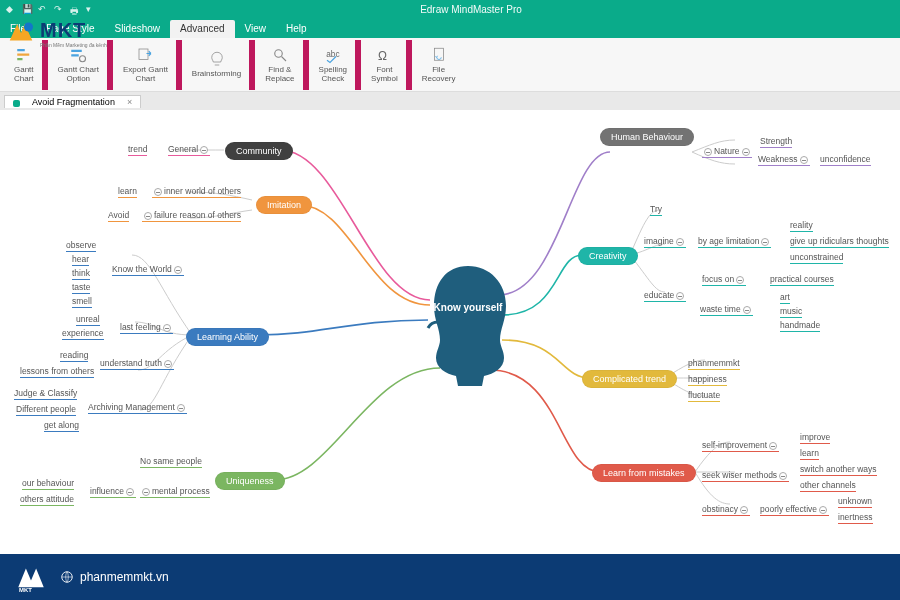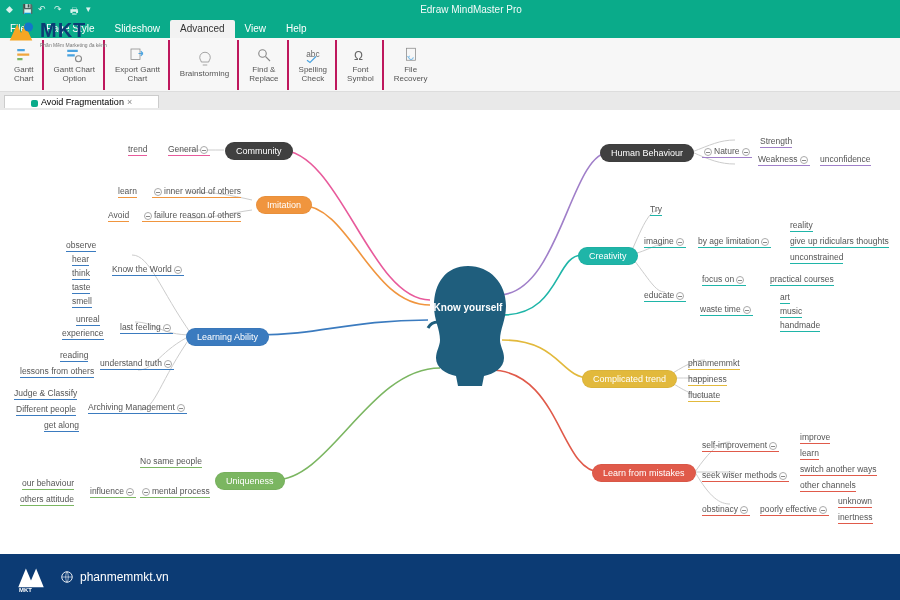--- a/index.html
+++ b/index.html
@@ -10,29 +10,29 @@
   .titlebar .qat { display: flex; gap: 6px; padding: 0 6px; }
   .titlebar .qat span { width: 10px; height: 10px; display: inline-block; opacity: .85; }
   .titlebar .title { flex: 1; text-align: center; font-size: 10px; opacity: .95; }
 
   .menubar { height: 20px; background: #0aab8a; display: flex; align-items: flex-end; font-size: 10px; color: #fff; }
   .menubar .m { padding: 3px 10px 4px; cursor: pointer; }
   .menubar .m.active { background: #f2f2f2; color: #333; border-radius: 2px 2px 0 0; }
 
   
   .ribbon { height: 54px; background: #f7f7f7; border-bottom: 1px solid #ddd; display: flex; align-items: center; padding: 2px 6px; gap: 2px; }
-  .ribbon .grp { display: flex; flex-direction: column; align-items: center; justify-content: center; padding: 2px 8px; font-size: 8px; color: #555; border-right: 2px solid #be185d; height: 50px; }
+  .ribbon .grp { display: flex; flex-direction: column; align-items: center; justify-content: center; padding: 2px 8px; font-size: 8px; color: #555; border-right: 6px solid #be185d; height: 50px; }
   .ribbon .grp:last-child { border-right: none; }
   .ribbon .ic { width: 18px; height: 18px; margin-bottom: 2px; display: flex; align-items: center; justify-content: center; }
   .ribbon .ic svg { width: 18px; height: 18px; }
   .ribbon .lbl { line-height: 1.05; text-align: center; }
 
   
   .doctabs { height: 18px; background: #e9e9e9; display: flex; align-items: center; font-size: 9px; }
-  .doctab { background: #fff; border: 1px solid #ccc; border-bottom: none; padding: 1px 26px; margin-left: 4px; display: flex; gap: 3px; align-items: flex-end; }
+  .doctab { background: #fff; border: 1px solid #ccc; border-bottom: none; padding: 1px 8px; margin-left: 4px; display: flex; gap: 12px; align-items: flex-end; }
   .doctab .dot { width: 7px; height: 7px; border-radius: 2px; background: #0aab8a; }
   .doctab .x { color: #888; cursor: pointer; }
 
   
   .canvas { position: absolute; top: 110px; left: 0; right: 0; bottom: 46px; background: #fff; overflow: hidden; }
   .pill { position: absolute; font-size: 9px; padding: 3px 10px; border-radius: 10px; color: #fff; white-space: nowrap; border: 1px solid rgba(0,0,0,.03); }
   .node { position: absolute; font-size: 8.5px; color: #555; white-space: nowrap; }
   .node::after { content: ""; display: block; height: 1px; margin-top: 1px; }
   .ul-pink::after { background: #e85a9b; }
   .ul-orange::after { background: #f0953e; }
@@ -220,21 +220,21 @@
       <path d="M20 62c-4 0-8 2-10 6" stroke="#1f5e7d" stroke-width="3" fill="none"></path>
     </svg>
     <div style="position:absolute;top:42px;left:0;width:100px;text-align:center;color:#fff;font-size:10px;font-weight:600">Know yourself</div>
   </div>
 
   <div class="pill" style="left:225px;top:32px;background:#404040">Community</div>
   <div class="pill" style="left:256px;top:86px;background:#f0953e">Imitation</div>
   <div class="pill" style="left:186px;top:218px;background:#3b7bbf">Learning Ability</div>
   <div class="pill" style="left:215px;top:362px;background:#7bb661">Uniqueness</div>
 
-  <div class="pill" style="left:600px;top:34px;background:#404040">Human Behaviour</div>
+  <div class="pill" style="left:600px;top:18px;background:#737373">Human Behaviour</div>
   <div class="pill" style="left:578px;top:137px;background:#1fb5a8">Creativity</div>
   <div class="pill" style="left:582px;top:260px;background:#e2b93c">Complicated trend</div>
   <div class="pill" style="left:592px;top:354px;background:#e05a4a">Learn from mistakes</div>
 
   <div class="node ul-pink" style="left:168px;top:34px"><span>General</span><span class="minus"></span></div>
   <div class="node ul-pink" style="left:128px;top:34px">trend</div>
 
   <div class="node ul-orange" style="left:152px;top:76px"><span class="minus"></span><span>inner world of others</span></div>
   <div class="node ul-orange" style="left:118px;top:76px">learn</div>
   <div class="node ul-orange" style="left:142px;top:100px"><span class="minus"></span><span>failure reason of others</span></div>

